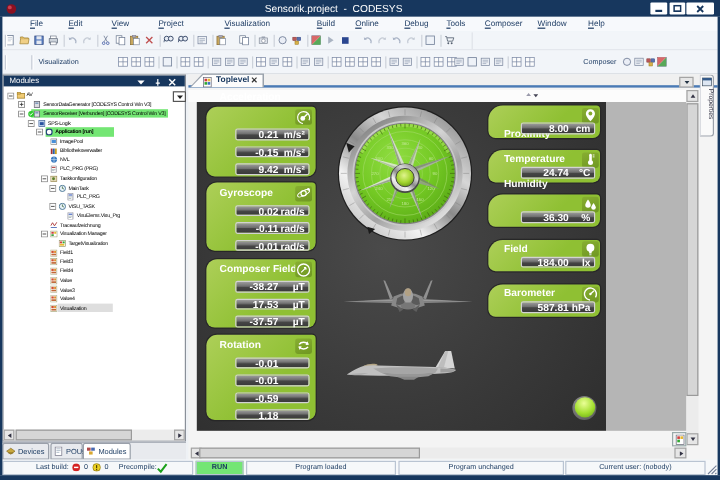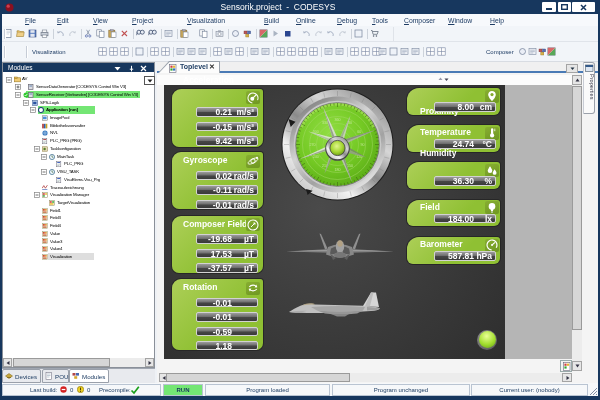--- a/index.html
+++ b/index.html
@@ -672,21 +672,21 @@
     <span class="unit">rad/s</span>
   </div>
 <div class="panel" style="left:172px;top:215.5px;width:91px;height:57px"></div>
 <div class="ptitle" style="left:183px;top:218.5px">Composer Field</div>
 <div class="ptile" style="left:246px;top:218.0px;width:14px;height:13px"></div>
 <svg class="abs" style="left:247px;top:218.5px" width="12" height="12" viewBox="0 0 12 12">
     <circle cx="6" cy="6" r="5" fill="none" stroke="#fff" stroke-width="1.1"></circle>
     <path d="M4 8 L8 4 M8 4 L6.3 4.1 M8 4 L7.9 5.7" stroke="#fff" stroke-width="1"></path>
   </svg>
 <div class="vbox" style="left:196px;top:234.3px">
-    <span class="num">-19.68</span>
+    <span class="num">-38.27</span>
     <span class="unit">µT</span>
   </div>
 <div class="vbox" style="left:196px;top:248.7px">
     <span class="num">17.53</span>
     <span class="unit">µT</span>
   </div>
 <div class="vbox" style="left:196px;top:263.0px">
     <span class="num">-37.57</span>
     <span class="unit">µT</span>
   </div>

